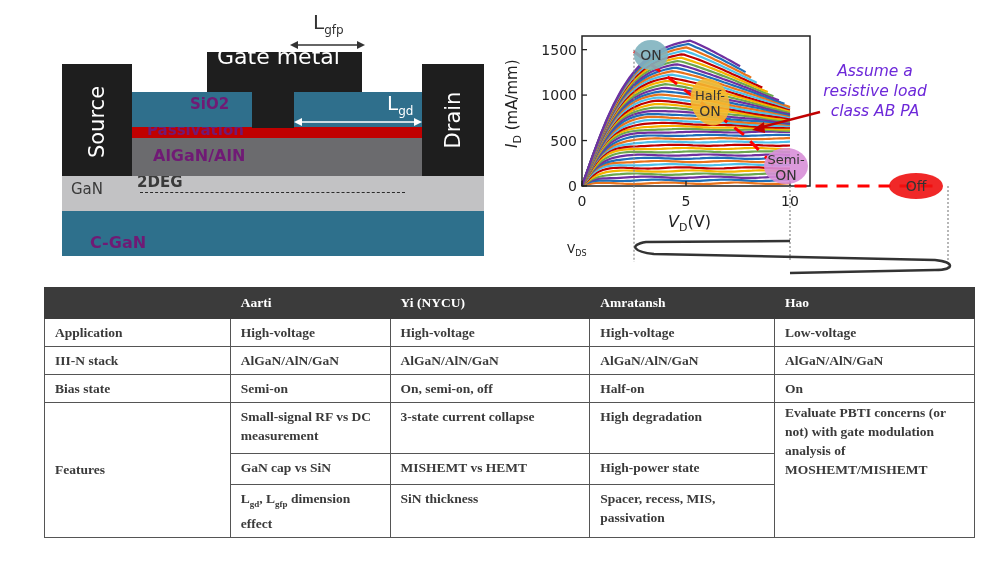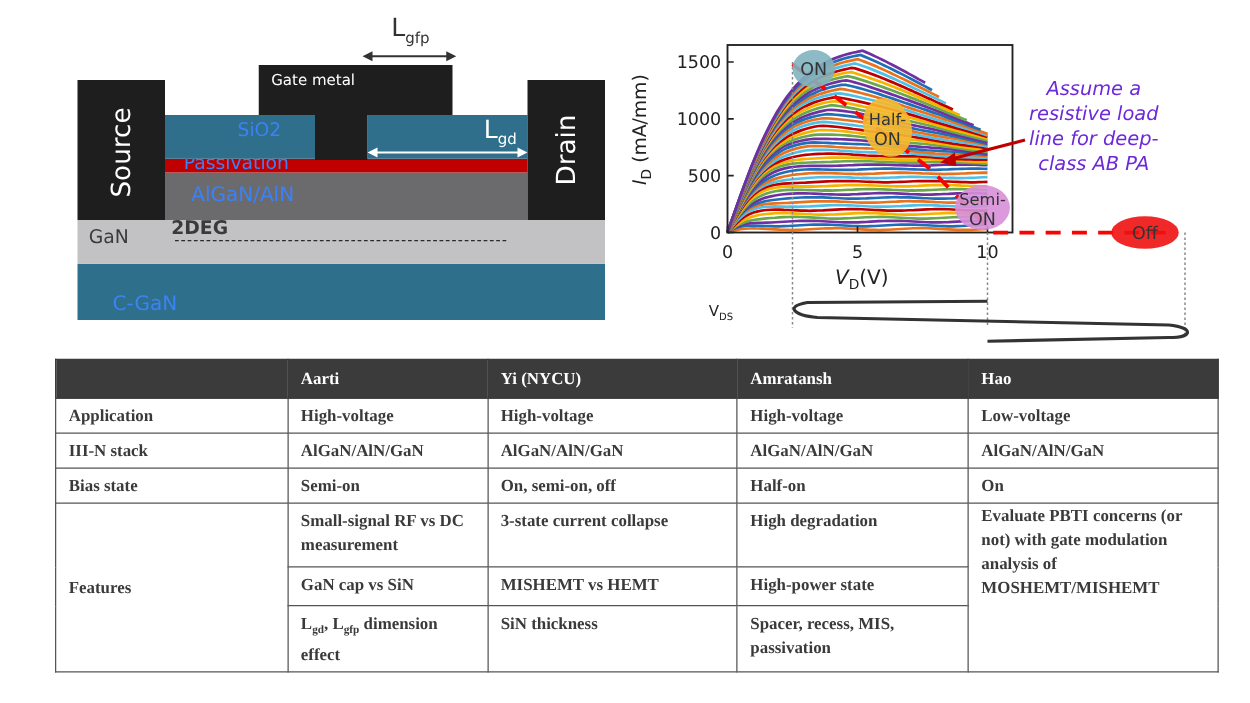--- a/index.html
+++ b/index.html
@@ -2,21 +2,21 @@
 <html><head>
 <meta charset="utf-8">
 <style>
   html, body { margin:0; padding:0; background:#ffffff; }
   body { width:1000px; height:562px; position:relative; overflow:hidden; font-family:"DejaVu Sans", sans-serif; }
   .abs { position:absolute; }
 
   
   .layer { position:absolute; }
   .lbl { position:absolute; white-space:nowrap; }
-  .white-bold { color:#3b82f6; font-weight:normal; }
+  .white-bold { color:#701a75; font-weight:bold; }
   .vert { transform:rotate(-90deg); transform-origin:center center; }
 
   
   table.cmp { position:absolute; left:44px; top:287px; width:931px; border-collapse:collapse; font-family:Liberation Serif, serif; font-weight:bold; font-size:13.5px; color:#3a3a3a; }
   table.cmp th { background:#3b3b3b; color:#ffffff; text-align:left; padding:4px 10px; height:22px; font-size:13.5px; border:1px solid #3b3b3b; }
   table.cmp td { border:1.5px solid #555555; padding:4px 10px; vertical-align:top; line-height:19px; }
   table.cmp td.rowhead { vertical-align:middle; }
   sub { font-size:9px; }
 </style>
 </head>
@@ -37,21 +37,21 @@
 
   <div class="layer" style="left:132px;top:127px;width:290px;height:11px;background:#c00000;"></div>
   <div class="lbl white-bold" style="left:147px;top:121px;font-size:15px;">Passivation</div>
 
   <div class="layer" style="left:132px;top:92px;width:120px;height:35px;background:#2f6f8c;"></div>
   <div class="lbl white-bold" style="left:190px;top:95px;font-size:15px;">SiO2</div>
   <div class="layer" style="left:294px;top:92px;width:128px;height:35px;background:#2f6f8c;"></div>
 
   <div class="layer" style="left:207px;top:52px;width:155px;height:40px;background:#1e1e1e;"></div>
   <div class="layer" style="left:252px;top:90px;width:42px;height:38px;background:#1e1e1e;"></div>
-  <div class="lbl" style="left:217px;top:57px;font-size:12px;color:#ffffff;">Gate metal</div>
+  <div class="lbl" style="left:217px;top:44px;font-size:22px;color:#ffffff;">Gate metal</div>
 
   <div class="layer" style="left:62px;top:64px;width:70px;height:112px;background:#1e1e1e;"></div>
   <div class="lbl vert" style="left:60px;top:110px;width:74px;text-align:center;font-size:21px;color:#ffffff;">Source</div>
   <div class="layer" style="left:422px;top:64px;width:62px;height:112px;background:#1e1e1e;"></div>
   <div class="lbl vert" style="left:418px;top:108px;width:70px;text-align:center;font-size:21px;color:#ffffff;">Drain</div>
 
   <svg class="abs" style="left:290px;top:38px;" width="75" height="14">
     <line x1="5" y1="7" x2="70" y2="7" stroke="#333" stroke-width="1.6"></line>
     <polygon points="0,7 8,3 8,11" fill="#333"></polygon>
     <polygon points="75,7 67,3 67,11" fill="#333"></polygon>
@@ -166,21 +166,20 @@
 </div>
 <div class="lbl" style="left:668px;top:212px;font-size:16px;color:#222;">
   <i>V</i><sub style="font-size:11px;">D</sub>(V)
 </div>
 <div class="lbl" style="left:567px;top:242px;font-size:12px;color:#222;">
   <span>V</span><sub style="font-size:8px;">DS</sub>
 </div>
 <div class="abs" style="left:795px;top:61px;width:160px;text-align:center;color:#6d28d9;font-size:15.5px;line-height:20px;font-style:italic;">
   <div>Assume a</div>
   <div>resistive load</div>
-  <div>line for deep-</div>
   <div>class AB PA</div>
 </div>
 
 <table class="cmp">
   <colgroup>
     <col style="width:186px">
       <col style="width:160px">
       <col style="width:200px">
       <col style="width:185px">
       <col style="width:200px">

